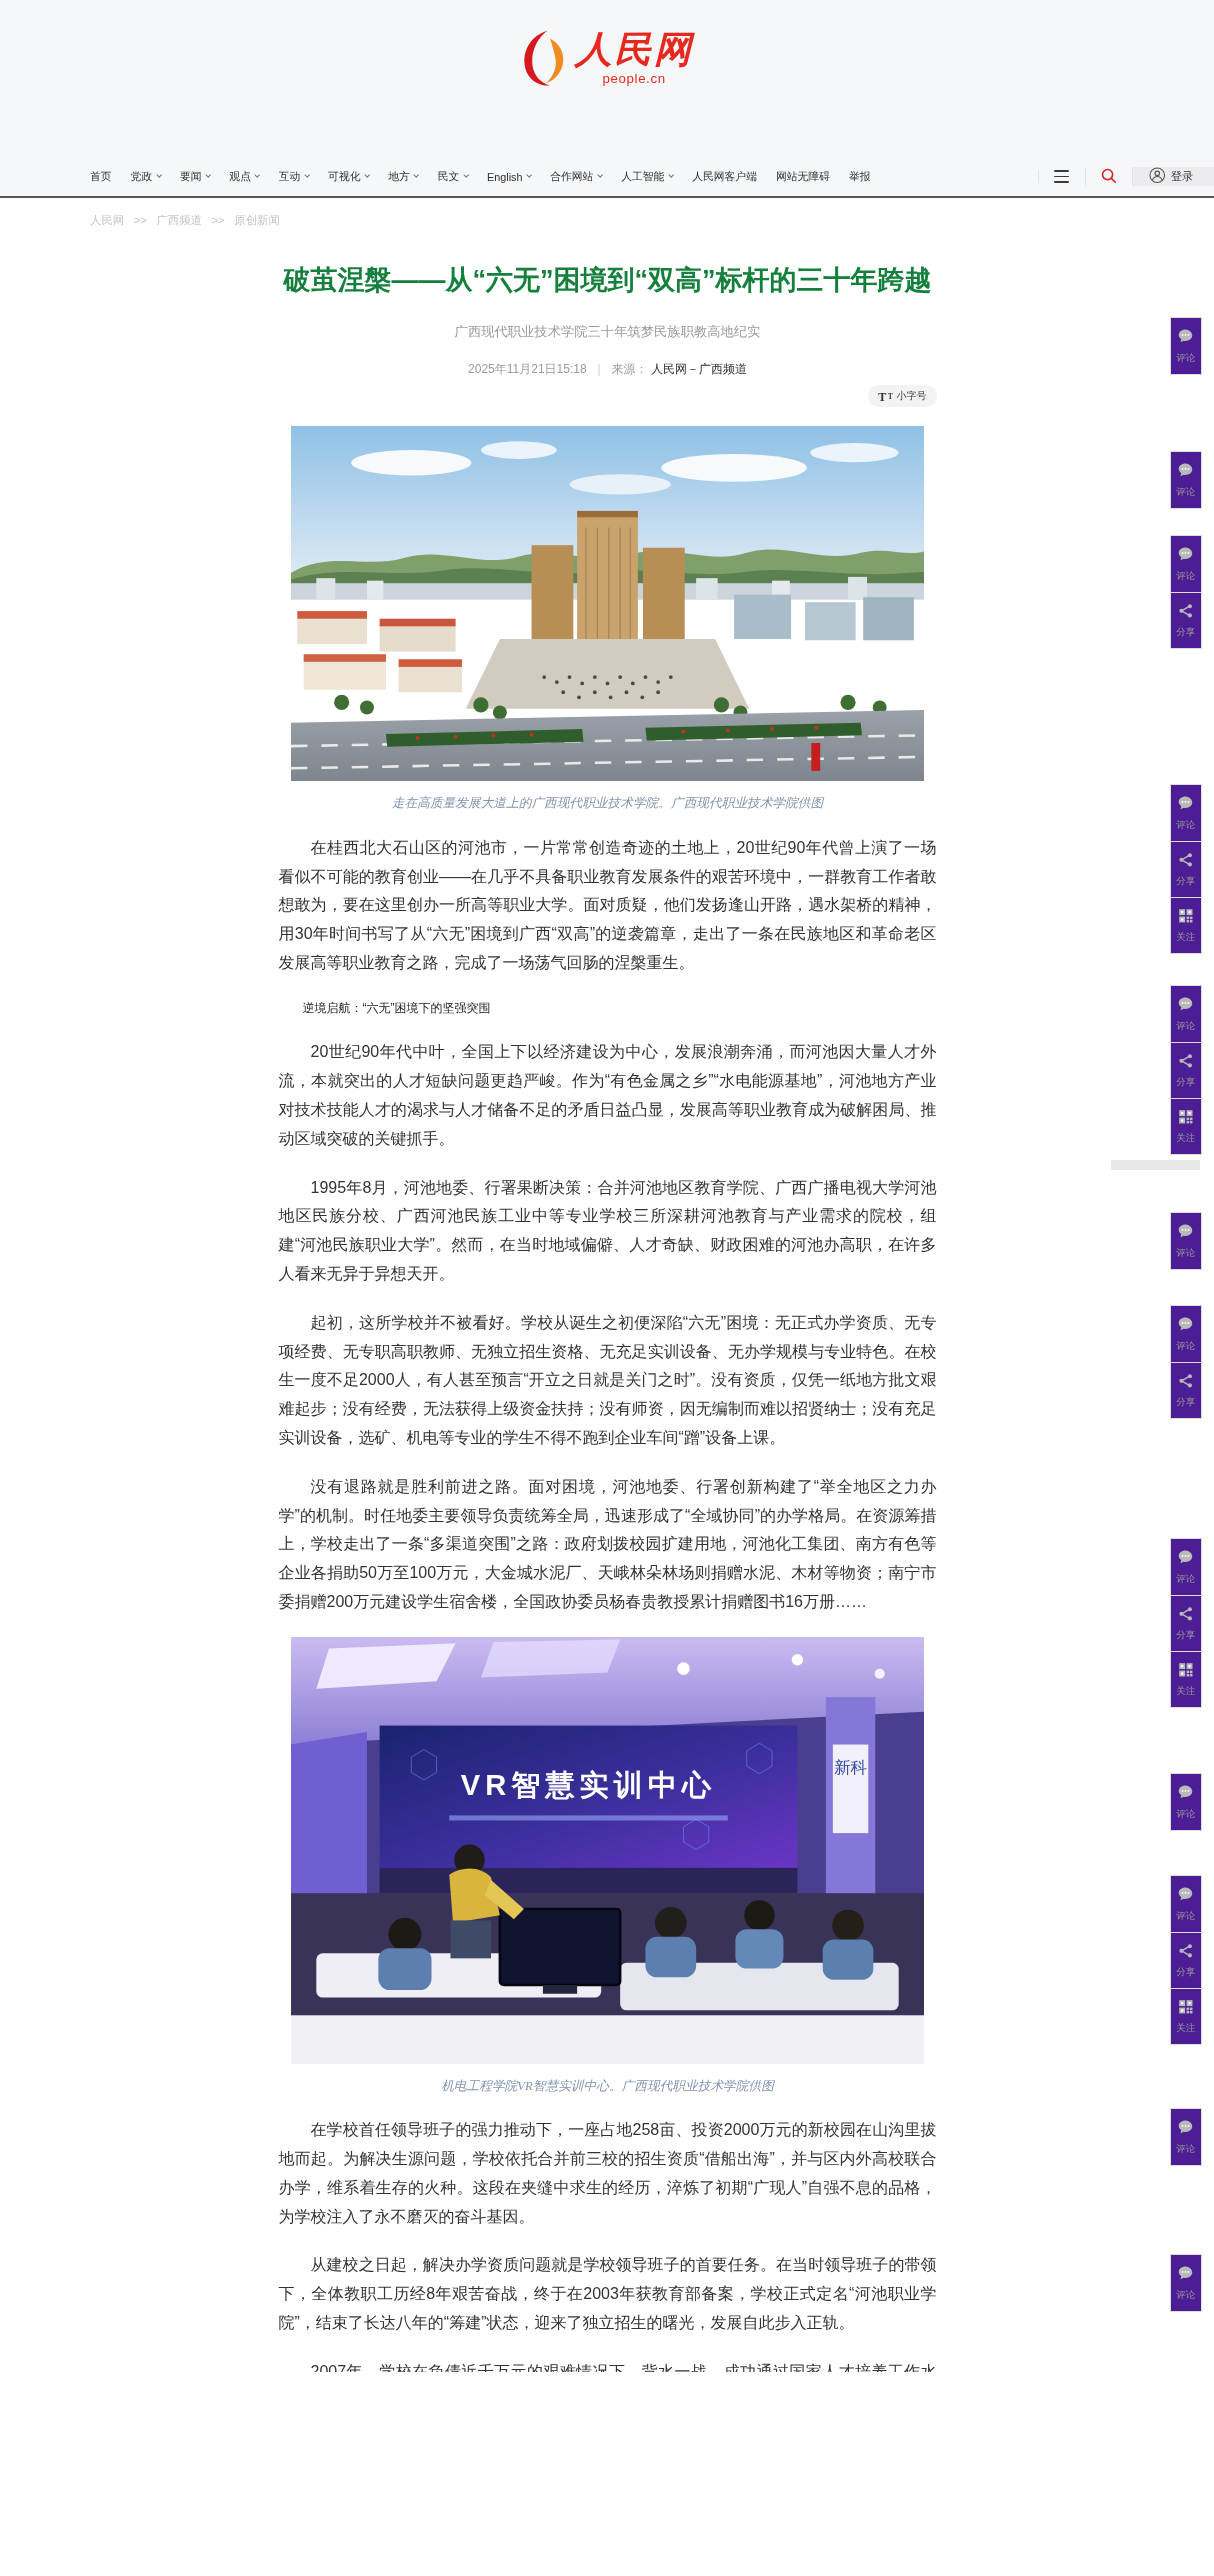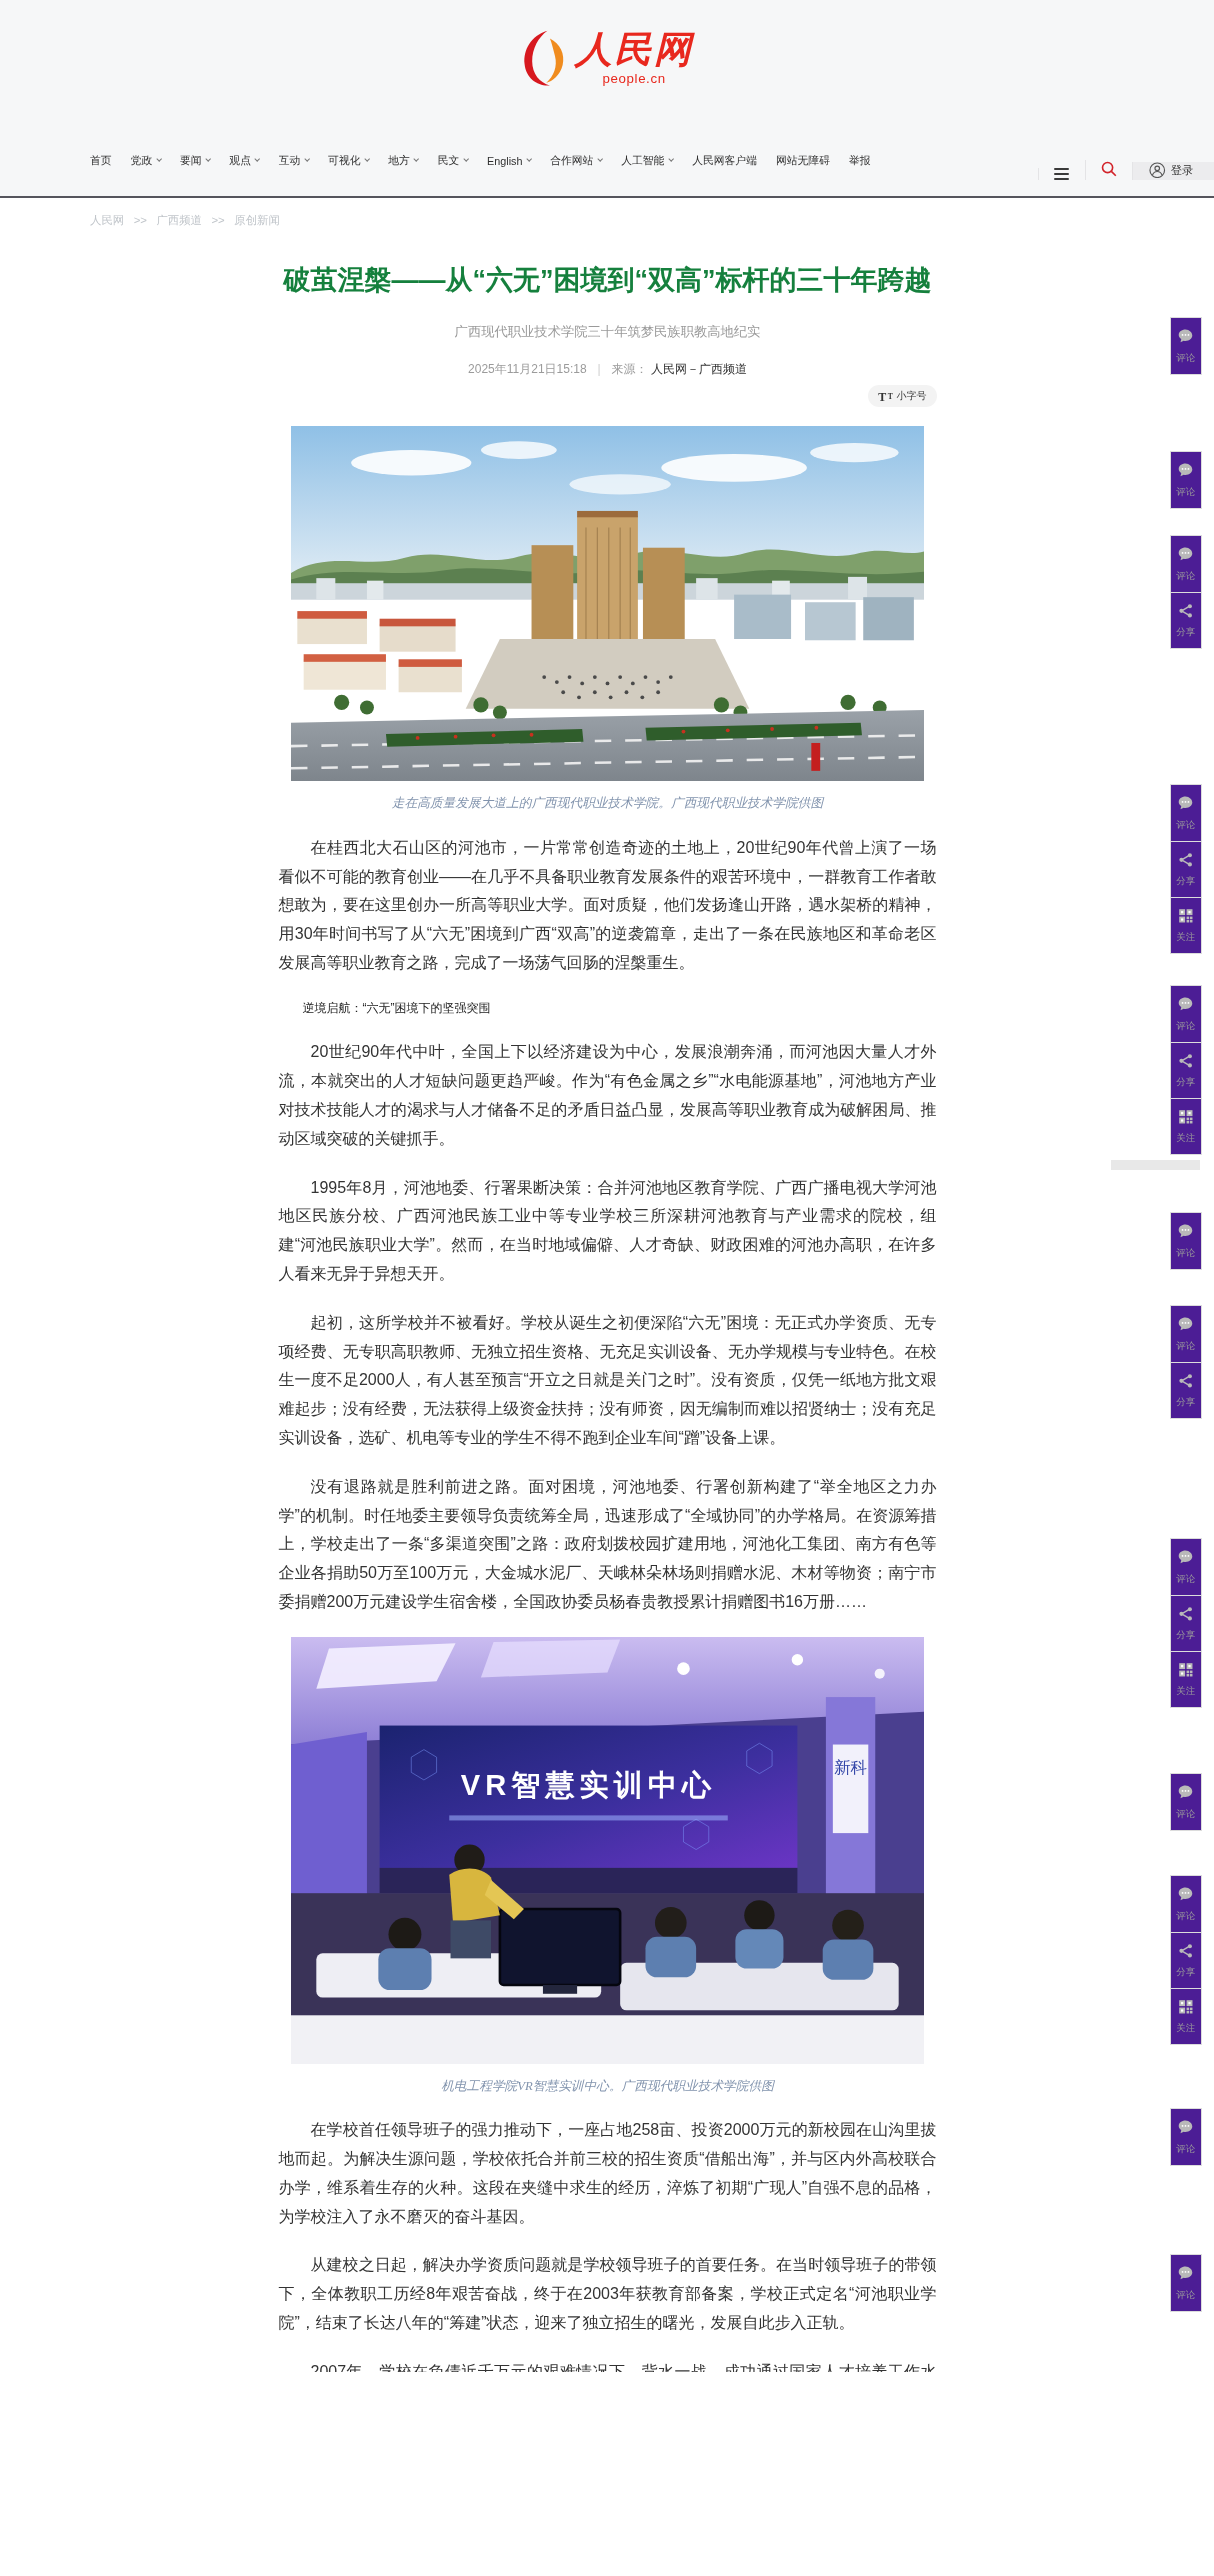--- a/index.html
+++ b/index.html
@@ -5,25 +5,25 @@
   * { margin:0; padding:0; box-sizing:border-box; }
   html,body { background:#fff; }
   body { font-family:"Liberation Sans","DejaVu Sans",sans-serif; color:#333; }
   .page { position:relative; width:1215px; height:2372px; overflow:hidden; background:#fff; }
 
   
   .header-band { position:relative; height:196px; background:#f6f7f8; }
   .logo-wrap { display:flex; justify-content:center; align-items:center; padding-top:26.6px; gap:6.3px; }
   .logo-cn { font-size:37px; font-weight:bold; color:#e8281e; font-style:italic; letter-spacing:2.5px; line-height:1.1; }
   .logo-en { font-size:13.3px; color:#e8281e; text-align:center; letter-spacing:0.6px; }
-  .nav-row { position:absolute; left:0; right:0; bottom:16px; height:39px; display:flex; align-items:stretch; }
+  .nav-row { position:absolute; left:0; right:0; bottom:0; height:39px; display:flex; align-items:stretch; }
   .nav-menu { display:flex; align-items:center; gap:19px; padding-left:90px; }
   .nav-item { display:flex; align-items:center; font-size:10.8px; color:#2f2f2f; cursor:pointer; white-space:nowrap; }
   .caret { display:inline-block; width:4.4px; height:4.4px; border-right:0.9px solid #777; border-bottom:0.9px solid #777; transform:rotate(45deg); margin-left:4.4px; margin-bottom:2.5px; }
-  .nav-right { margin-left:auto; display:flex; align-items:flex-end; }
+  .nav-right { margin-left:auto; display:flex; align-items:center; }
   .nav-tool { display:flex; align-items:center; justify-content:center; width:47px; border-left:0.6px solid #e4e4e6; cursor:pointer; }
   .burger { display:flex; flex-direction:column; gap:3.2px; }
   .burger span { display:block; width:15px; height:1.9px; background:#3a3a3a; border-radius:1.3px; }
   .login-panel { display:flex; align-items:center; gap:5px; background:#ececee; padding:0 21.5px 0 16.5px; border-left:0.6px solid #e4e4e6; cursor:pointer; }
   .login-panel .login-label { font-size:11.4px; color:#333; }
   .nav-underline { height:1.9px; background:#55555d; }
 
   
   .breadcrumb { padding:15px 0 0 90px; font-size:11.4px; color:#c0c5ca; }
   .breadcrumb span { margin-right:6.3px; }

